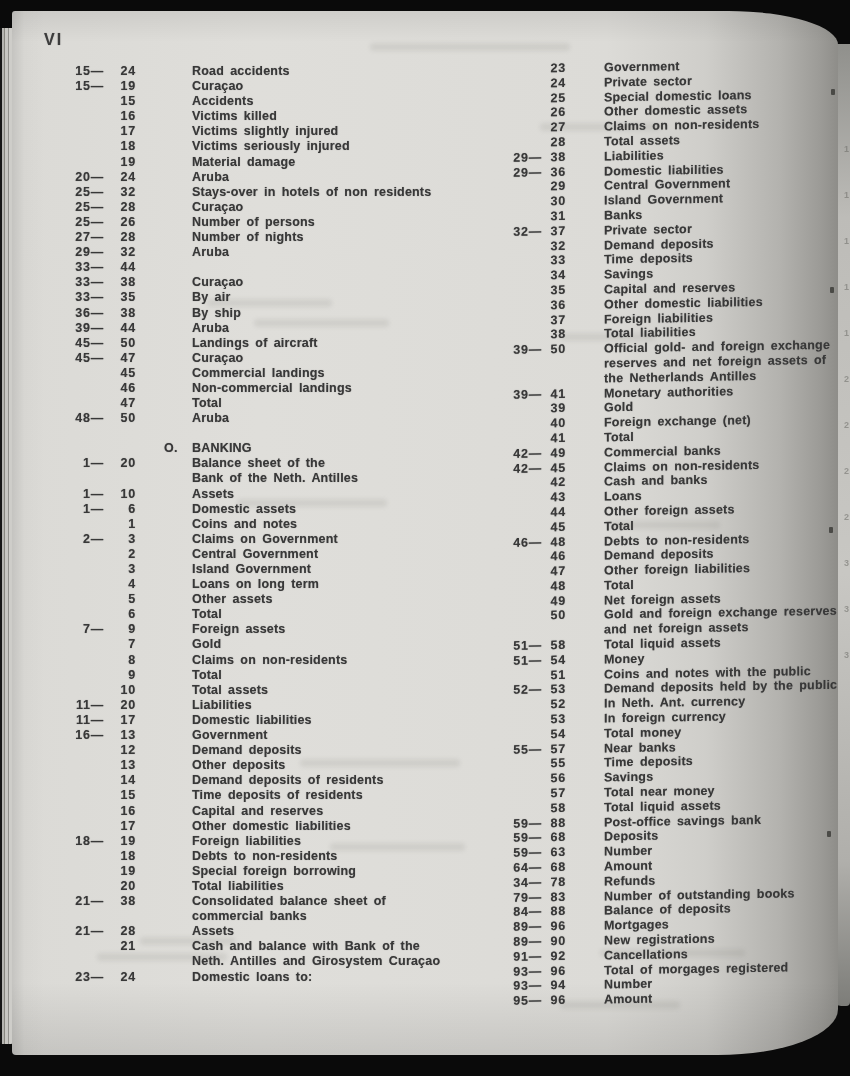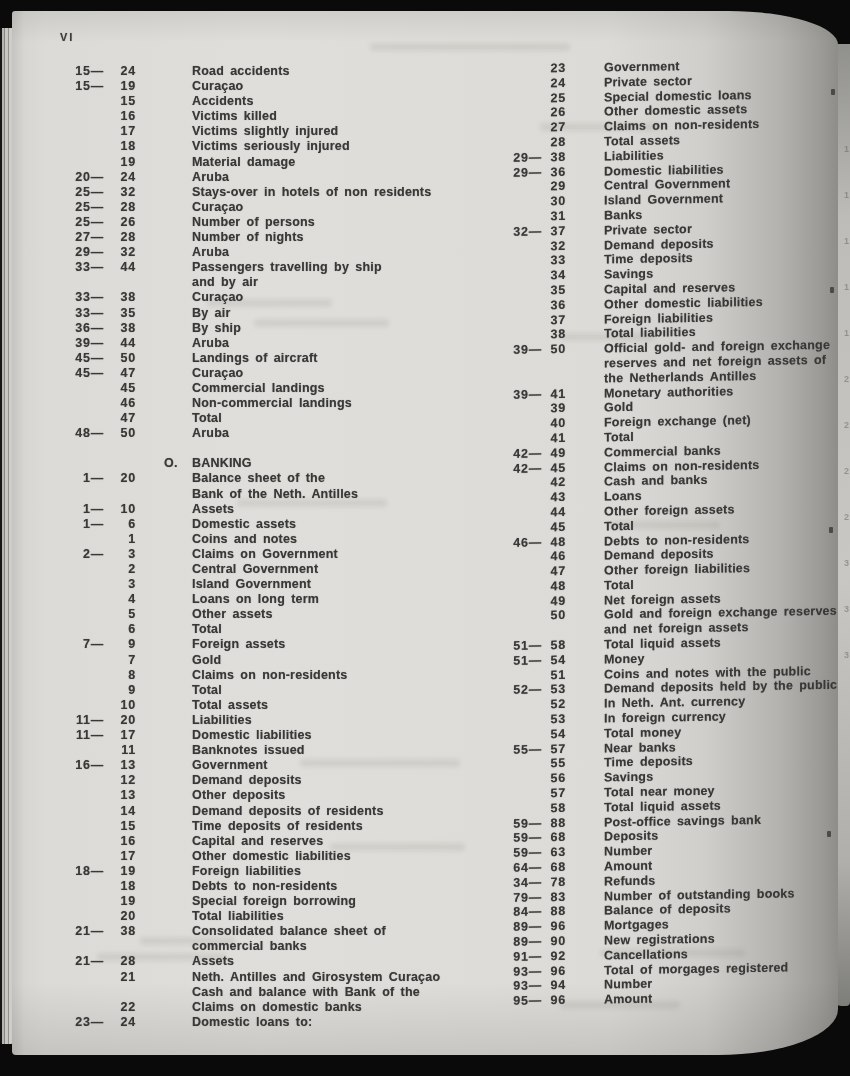--- a/index.html
+++ b/index.html
@@ -31,22 +31,22 @@
   
   .page{
     position:absolute;left:12px;top:11px;width:826px;height:1044px;
     background:
       linear-gradient(to bottom,rgba(0,0,0,.07),rgba(0,0,0,0) 3%,rgba(0,0,0,0) 93%,rgba(0,0,0,.10)),
       linear-gradient(to right,rgba(0,0,0,.10) 0,rgba(0,0,0,.02) 1.5%,rgba(0,0,0,0) 4%),
       linear-gradient(to right,#dbdad6 0%,#dfdeda 30%,#dcdbd7 72%,#cfcecA 84%,#b3b2ae 93%,#9b9a96 98%,#8e8d89 100%);
     border-radius:3px 110px 120px 4px / 3px 34px 46px 4px;
   }
   .page-number{
-    position:absolute;left:48px;top:20px;
-    font-size:11px;font-weight:bold;color:#3c3c3c;letter-spacing:2px;
+    position:absolute;left:32px;top:20px;
+    font-size:16px;font-weight:bold;color:#3c3c3c;letter-spacing:2px;
     text-shadow:0 0 1px rgba(80,80,80,.6);
   }
   
   .col{
     position:absolute;color:#383838;font-size:12.5px;font-weight:bold;
     letter-spacing:.2px;word-spacing:2.5px;
     text-shadow:0 0 .9px rgba(85,85,85,.65);
   }
   .col-left{left:46px;top:53px;width:440px;line-height:15.1px;}
   .col-right{left:490px;top:51px;width:348px;line-height:14.8px;
@@ -202,24 +202,20 @@
         <div class="row">
           <span class="na">29—</span>
           <span class="nb">32</span>
           <span class="lines">
             <div>Aruba</div>
           </span>
         </div>
         <div class="row">
           <span class="na">33—</span>
           <span class="nb">44</span>
-          <span class="lines">
-            <div>Passengers travelling by ship</div>
-            <div>and by air</div>
-          </span>
         </div>
         <div class="row">
           <span class="na">33—</span>
           <span class="nb">38</span>
           <span class="lines">
             <div>Curaçao</div>
           </span>
         </div>
         <div class="row">
           <span class="na">33—</span>
@@ -405,27 +401,20 @@
           </span>
         </div>
         <div class="row">
           <span class="na">11—</span>
           <span class="nb">17</span>
           <span class="lines">
             <div>Domestic liabilities</div>
           </span>
         </div>
         <div class="row">
-          <span class="na"></span>
-          <span class="nb">11</span>
-          <span class="lines">
-            <div>Banknotes issued</div>
-          </span>
-        </div>
-        <div class="row">
           <span class="na">16—</span>
           <span class="nb">13</span>
           <span class="lines">
             <div>Government</div>
           </span>
         </div>
         <div class="row">
           <span class="na"></span>
           <span class="nb">12</span>
           <span class="lines">
@@ -507,29 +496,22 @@
           <span class="na">21—</span>
           <span class="nb">28</span>
           <span class="lines">
             <div>Assets</div>
           </span>
         </div>
         <div class="row">
           <span class="na"></span>
           <span class="nb">21</span>
           <span class="lines">
+            <div>Cash and balance with Bank of the</div>
             <div>Neth. Antilles and Girosystem Curaçao</div>
-            <div>Cash and balance with Bank of the</div>
-          </span>
-        </div>
-        <div class="row">
-          <span class="na"></span>
-          <span class="nb">22</span>
-          <span class="lines">
-            <div>Claims on domestic banks</div>
           </span>
         </div>
         <div class="row">
           <span class="na">23—</span>
           <span class="nb">24</span>
           <span class="lines">
             <div>Domestic loans to:</div>
           </span>
         </div>
       </div>

